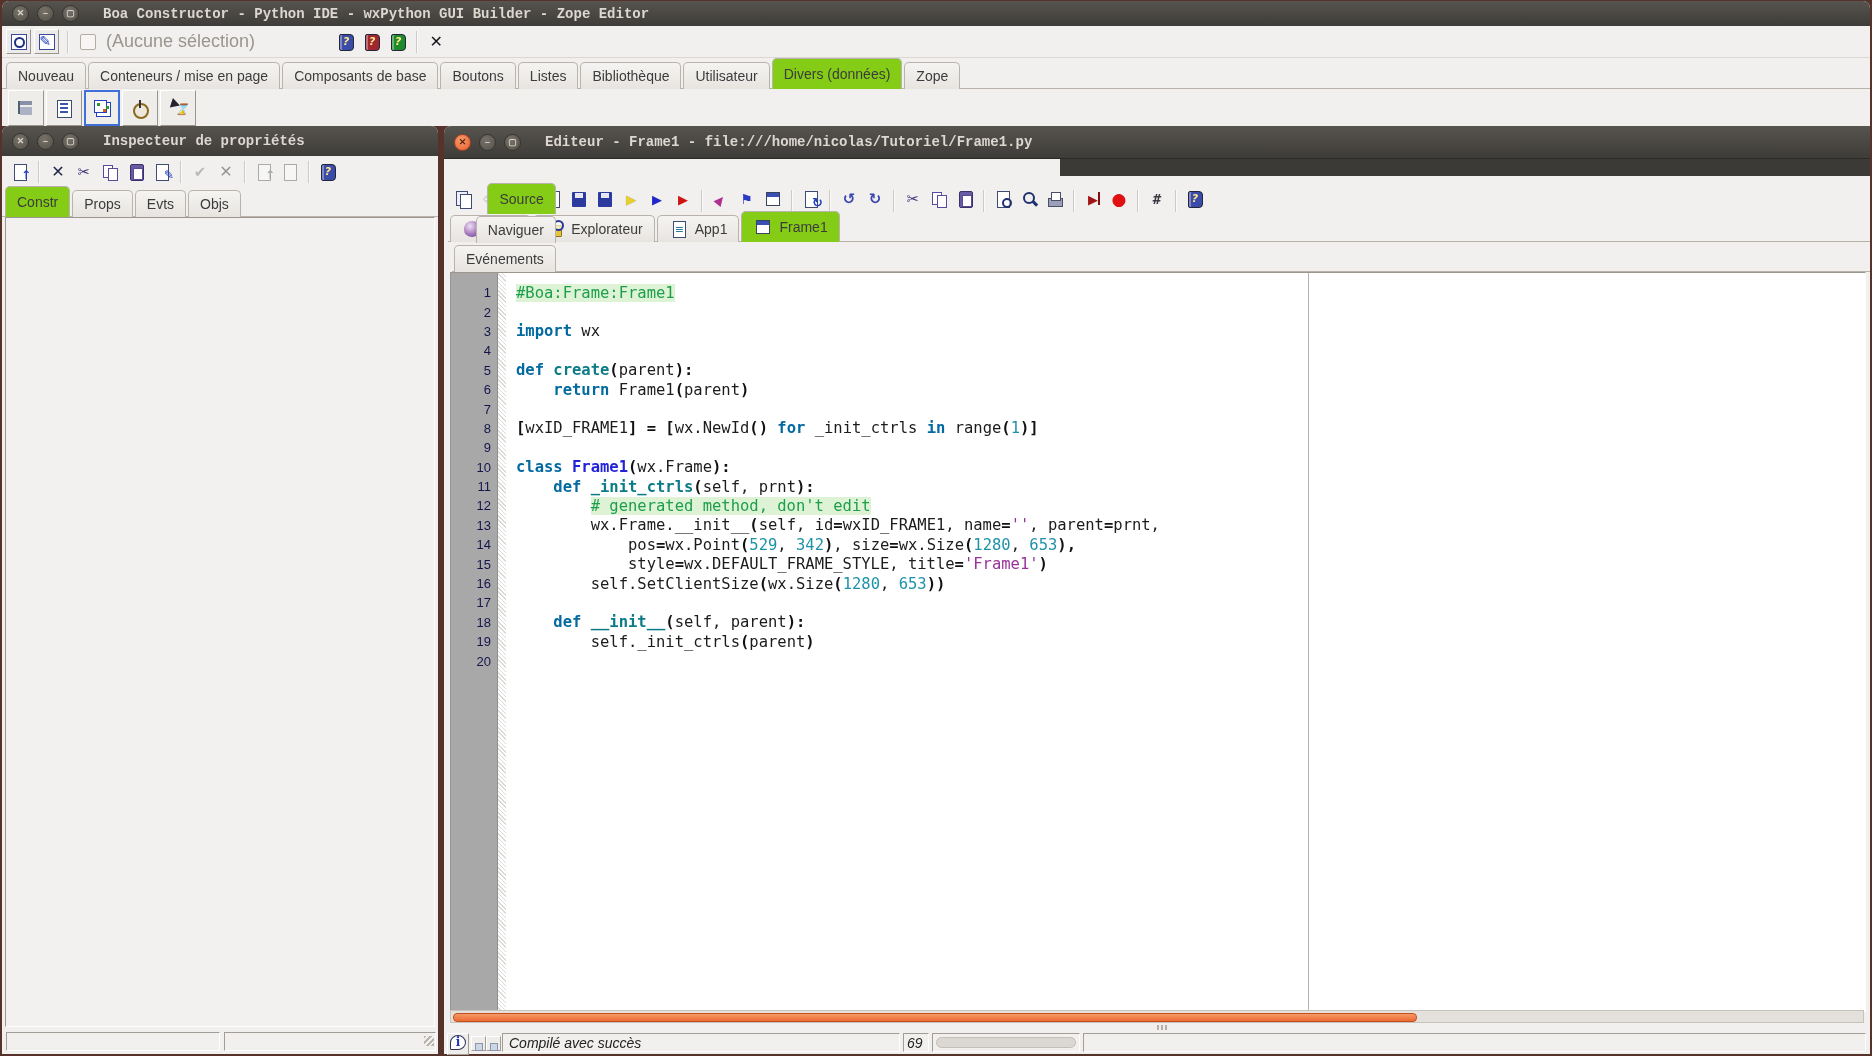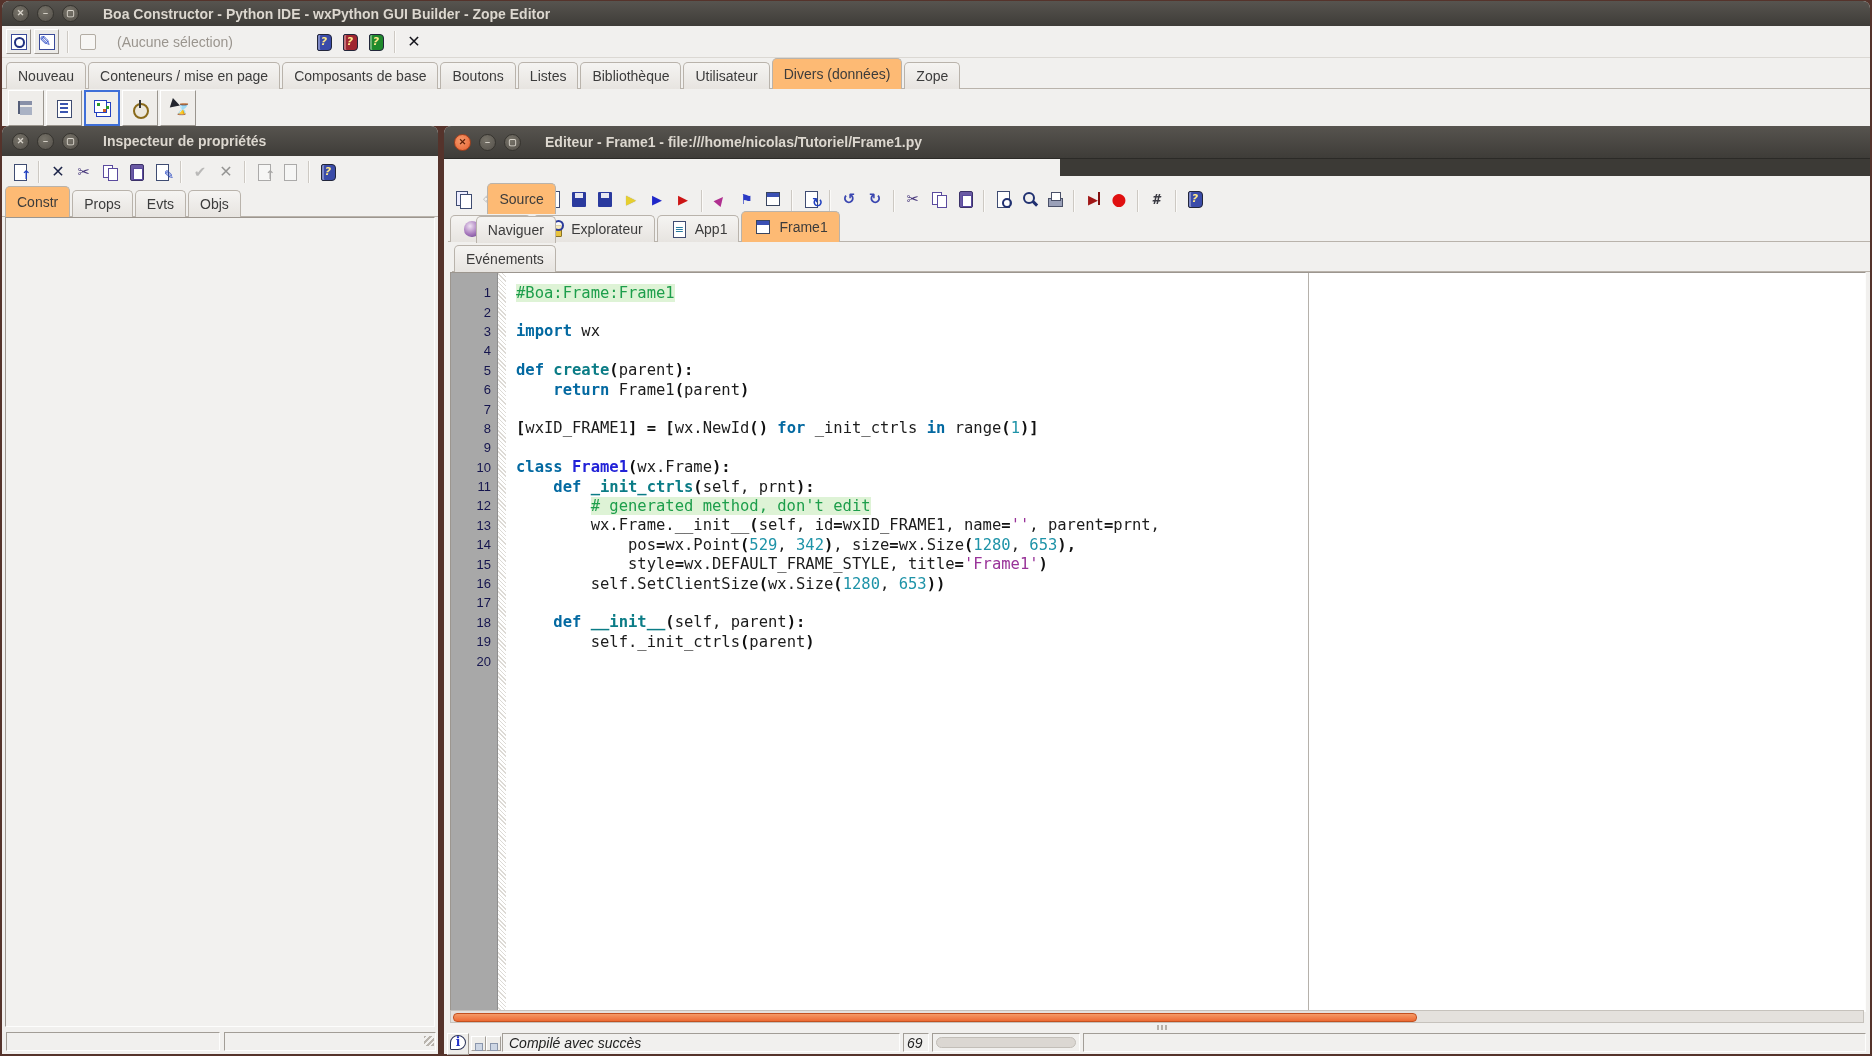--- a/index.html
+++ b/index.html
@@ -7,36 +7,36 @@
           font-family:"Liberation Sans",sans-serif;-webkit-font-smoothing:antialiased;}
   .abs{position:absolute;}
   
   .wtitle{background:linear-gradient(#57544f,#3e3c38);border-bottom:1px solid #2b2a27;
           border-radius:7px 7px 0 0;display:flex;align-items:center;color:#dcd7cf;
           font-weight:bold;font-size:14px;}
   .wbtns{display:flex;gap:8px;margin:0 10px 0 10px;}
   .wbtn{width:15px;height:15px;border-radius:50%;background:radial-gradient(circle at 40% 35%,#777369,#54504a);
         border:1px solid #36342f;color:#d9d4cb;font-size:9px;line-height:14px;text-align:center;font-weight:bold;}
   .wbtn.orange{background:radial-gradient(circle at 40% 35%,#f59a6c,#e8602f);border-color:#a5401c;color:#5e1f07;}
-  .wtext{margin-left:14px;white-space:nowrap;}
+  .wtext{margin-left:14px;white-space:nowrap;font-family:Liberation Mono, monospace;}
   
   .tbar{background:#f1f0ee;display:flex;align-items:center;}
   .tsep{width:1px;height:22px;background:#cdc9c3;border-right:1px solid #fbfaf8;margin:0 5px;flex:0 0 auto;}
   .tbtn{width:26px;height:26px;display:flex;align-items:center;justify-content:center;flex:0 0 auto;}
   .tbtn.framed{width:23px;height:23px;background:#ecebe8;border:1px solid;border-color:#ffffff #9a958e #9a958e #ffffff;margin-right:3px;}
   .tbtn.big{width:34px;height:34px;background:#efedea;border:1px solid;border-color:#ffffff #9a958e #9a958e #ffffff;margin-right:2px;}
   .tbtn.selp{outline:2px solid #3f6fd8;outline-offset:-2px;}
   .dis{opacity:.42;filter:grayscale(1);}
   
   .tabs{display:flex;align-items:flex-end;gap:2px;}
   .tabline{position:absolute;left:0;right:0;bottom:0;height:1px;background:#b9b3ab;}
   .tab{position:relative;z-index:1;height:26px;padding:0 11px;display:flex;align-items:center;gap:6px;
        border:1px solid #b9b3ab;border-bottom:none;border-radius:5px 5px 0 0;
        background:linear-gradient(#f5f4f2,#e7e4e0);color:#3c3c3c;font-size:14px;white-space:nowrap;}
-  .tab.sel{background:#fdba74;height:30px;z-index:3;align-items:center;}
+  .tab.sel{background:#84cc16;height:30px;z-index:3;align-items:center;}
   
   .ic{display:inline-block;width:20px;height:20px;position:relative;font-family:"DejaVu Sans",sans-serif;
       line-height:20px;text-align:center;font-size:14px;}
   .ic-insp::before{content:"";position:absolute;inset:2px;background:#fff;border:1px solid #3a4a9a;}
   .ic-insp::after{content:"";position:absolute;left:5px;top:5px;width:7px;height:7px;border:2px solid #203080;border-radius:50%;}
   .ic-design::before{content:"";position:absolute;inset:2px;background:#fff;border:1px solid #3a4a9a;}
   .ic-design::after{content:"✎";position:absolute;left:3px;top:-1px;color:#2040c0;font-size:14px;}
   .ic-book::before{content:"";position:absolute;left:3px;top:2px;width:13px;height:15px;border-radius:2px 4px 4px 2px;
       border:1px solid #22263a;box-shadow:inset 2px 0 0 rgba(255,255,255,.35);}
   .ic-book::after{content:"?";position:absolute;left:0;right:0;top:0;color:#ffe98a;font-size:11px;font-weight:bold;}
@@ -100,21 +100,21 @@
   .ic-waitcur::after{content:"⌛";position:absolute;right:-1px;bottom:-2px;font-size:11px;color:#555;}
   .ic-info::before{content:"";position:absolute;left:2px;top:1px;width:14px;height:13px;background:#fff;border:1px solid #2b3358;border-radius:50% 50% 50% 10%;}
   .ic-info::after{content:"i";position:absolute;left:2px;right:2px;top:-2px;color:#2232c8;font-weight:bold;font-size:12px;font-family:"DejaVu Serif",serif;}
   .ic-sq::before{content:"";position:absolute;left:3px;top:3px;width:6px;height:6px;background:#cdd6e4;border:1px solid #8a96ac;}
   
   #chrome{left:2px;top:1px;width:1868px;height:125px;background:#f1f0ee;border-radius:7px 7px 0 0;}
   #main-titlebar{left:0;top:0;right:0;height:25px;}
   #main-toolbar{left:0;top:25px;right:0;height:31px;border-bottom:1px solid #dbd8d3;padding-left:4px;}
   #palette-tabrow{left:0;top:56px;right:0;height:32px;}
   #palette-bar{left:0;top:88px;right:0;height:37px;padding-left:6px;display:flex;align-items:center;}
-  .combo-label{color:#9a958e;font-size:14px;margin-left:21px;}
+  .combo-label{color:#9a958e;font-size:18px;margin-left:10px;}
   .checkbox{width:14px;height:14px;background:#f7f6f4;border:1px solid #b2aca3;border-radius:2px;margin-left:6px;}
   
   #inspector{left:2px;top:126px;width:436px;height:928px;background:#f1f0ee;}
   #insp-titlebar{left:0;top:0;right:0;height:30px;}
   #insp-toolbar{left:0;top:30px;right:0;height:32px;padding-left:5px;}
   #insp-tabrow{left:0;top:62px;right:0;height:29px;}
   #insp-body{left:3px;top:91px;right:3px;bottom:27px;background:#f2f1ef;border:1px solid;border-color:#9c968f #fdfdfc #fdfdfc #9c968f;}
   #insp-status{left:0;right:0;bottom:0;height:26px;background:#f1f0ee;display:flex;align-items:center;padding:0 4px;gap:4px;}
   .spane{height:19px;background:#f1f0ee;border:1px solid;border-color:#a29d96 #fdfdfc #fdfdfc #a29d96;
          font-size:14px;color:#222;display:flex;align-items:center;padding:0 6px;box-sizing:border-box;font-style:italic;}

